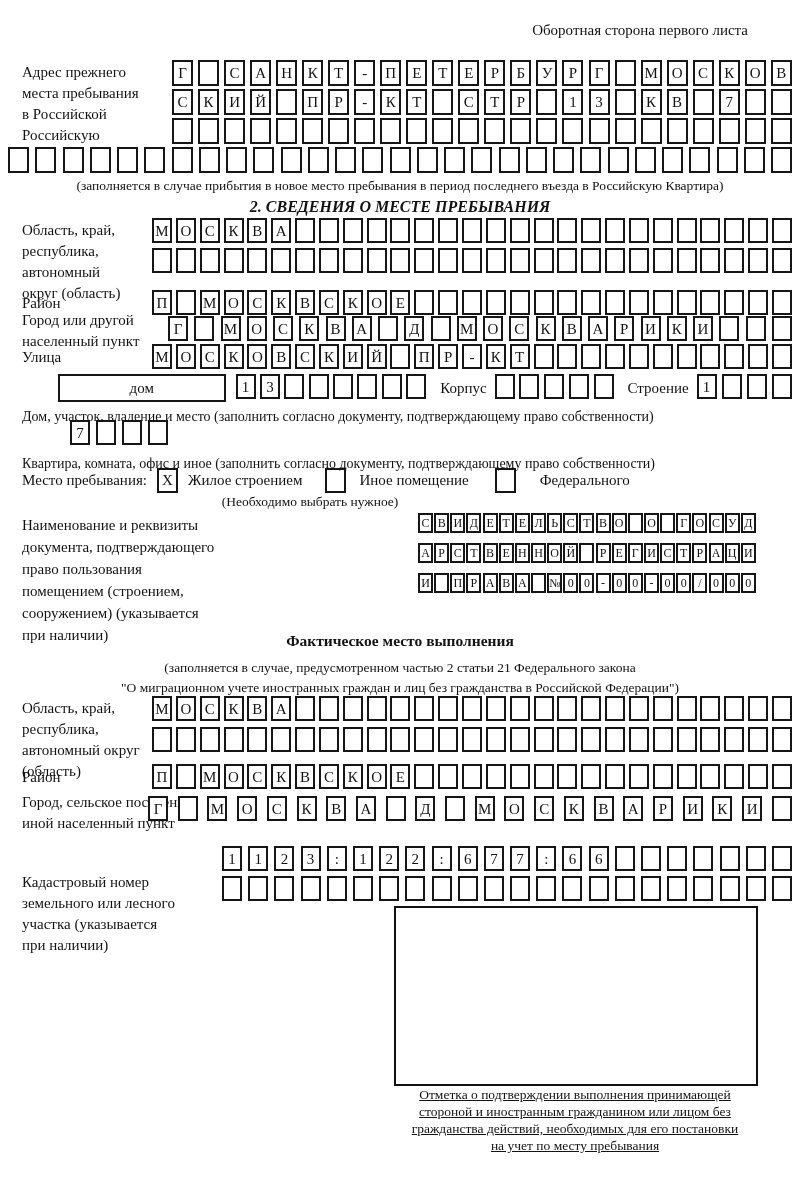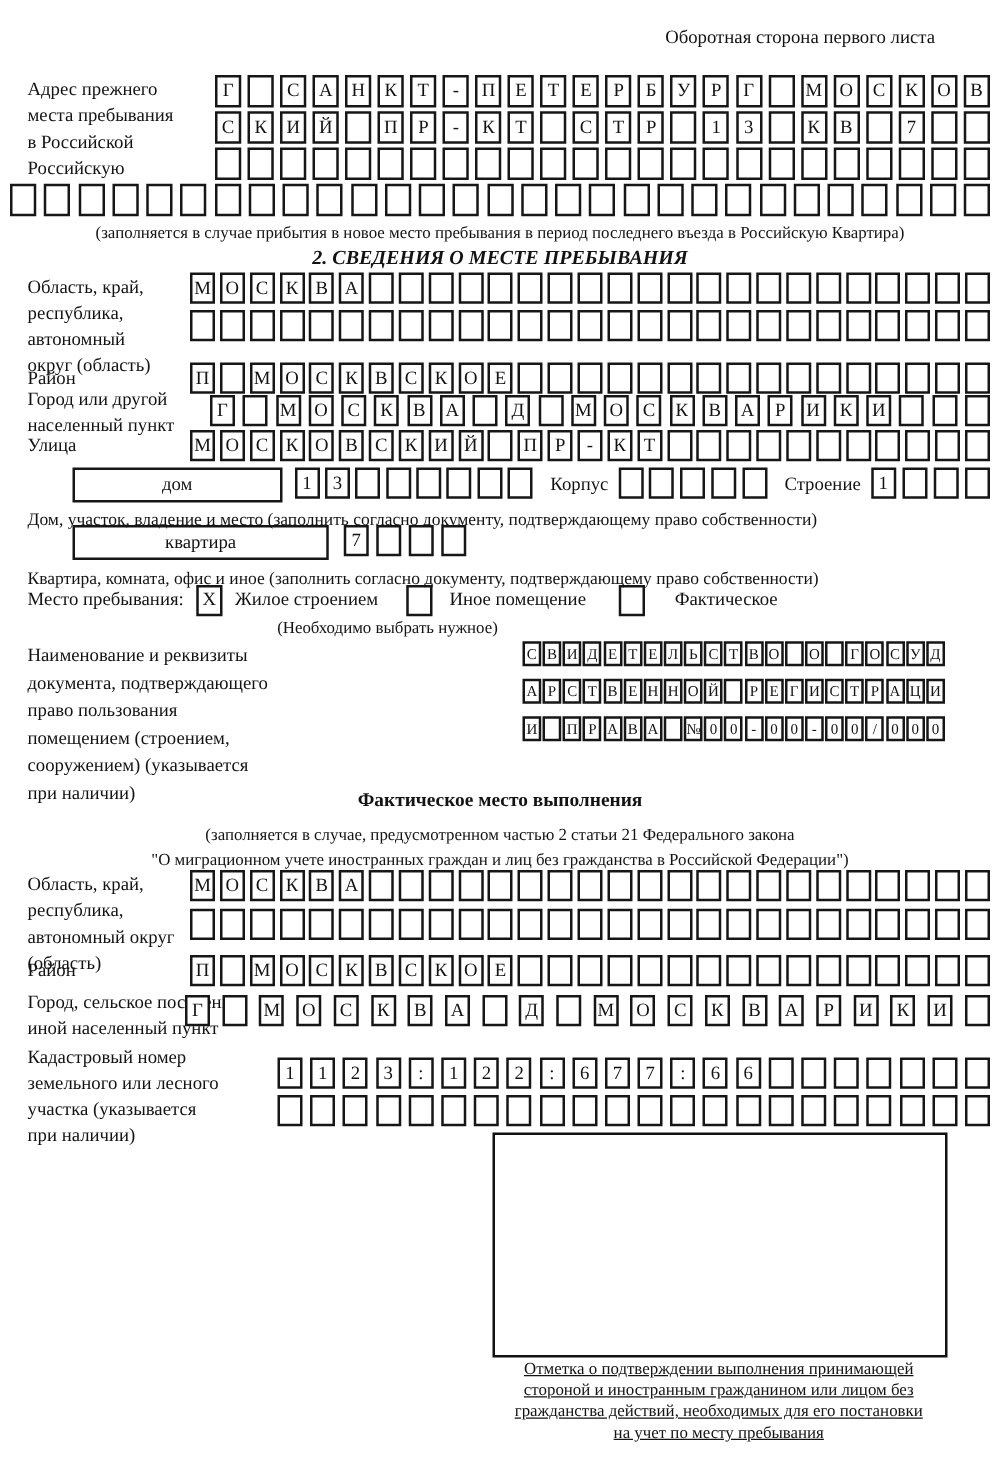--- a/index.html
+++ b/index.html
@@ -329,38 +329,37 @@
   <div class="brow r2" style="position:static;width:98px;margin-left:8px;">
       <span class="box">1</span>
       <span class="box"></span>
       <span class="box"></span>
       <span class="box"></span>
     </div>
 </div>
 <div class="lbl sm" style="top:406px;white-space:normal;right:8px;">Дом, участок, владение и место (заполнить согласно документу, подтверждающему право собственности)</div>
 
 <div class="inrow" style="top:420px;">
-  <div class="wide-box" style="width:205px;">квартира</div>
   <div class="brow r2" style="position:static;width:98px;margin-left:12px;">
       <span class="box">7</span>
       <span class="box"></span>
       <span class="box"></span>
       <span class="box"></span>
     </div>
 </div>
 <div class="lbl sm" style="top:453px;white-space:normal;right:8px;">Квартира, комната, офис и иное (заполнить согласно документу, подтверждающему право собственности)</div>
 
 <div class="ckrow" style="top:468px;">
   <span>Место пребывания:</span>
   <span class="ckbox" style="margin-left:10px;">X</span>
   <span style="margin-left:10px;">Жилое строением</span>
   <span class="ckbox" style="margin-left:22px;"></span>
   <span style="margin-left:14px;">Иное помещение</span>
   <span class="ckbox" style="margin-left:26px;"></span>
-  <span style="margin-left:24px;">Фактическое</span>
+  <span style="margin-left:24px;">Федерального</span>
 </div>
 <div class="cnote" style="top:494px;left:100px;right:auto;width:420px;">(Необходимо выбрать нужное)</div>
 
 <div class="lbl" style="top:514px;width:280px;line-height:22px;">Наименование и реквизиты
 документа, подтверждающего
 право пользования
 помещением (строением,
 сооружением) (указывается
 при наличии)</div>
 <div class="brow rd wdoc" style="top:513px;">
@@ -551,21 +550,21 @@
     <span class="box">К</span>
     <span class="box">В</span>
     <span class="box">А</span>
     <span class="box">Р</span>
     <span class="box">И</span>
     <span class="box">К</span>
     <span class="box">И</span>
     <span class="box"></span>
   </div>
 
-<div class="lbl" style="top:836px;width:190px;">Кадастровый номер
+<div class="lbl" style="top:872px;width:190px;">Кадастровый номер
 земельного или лесного
 участка (указывается
 при наличии)</div>
 <div class="brow r2 wkad" style="top:846px;">
     <span class="box">1</span>
     <span class="box">1</span>
     <span class="box">2</span>
     <span class="box">3</span>
     <span class="box">:</span>
     <span class="box">1</span>

